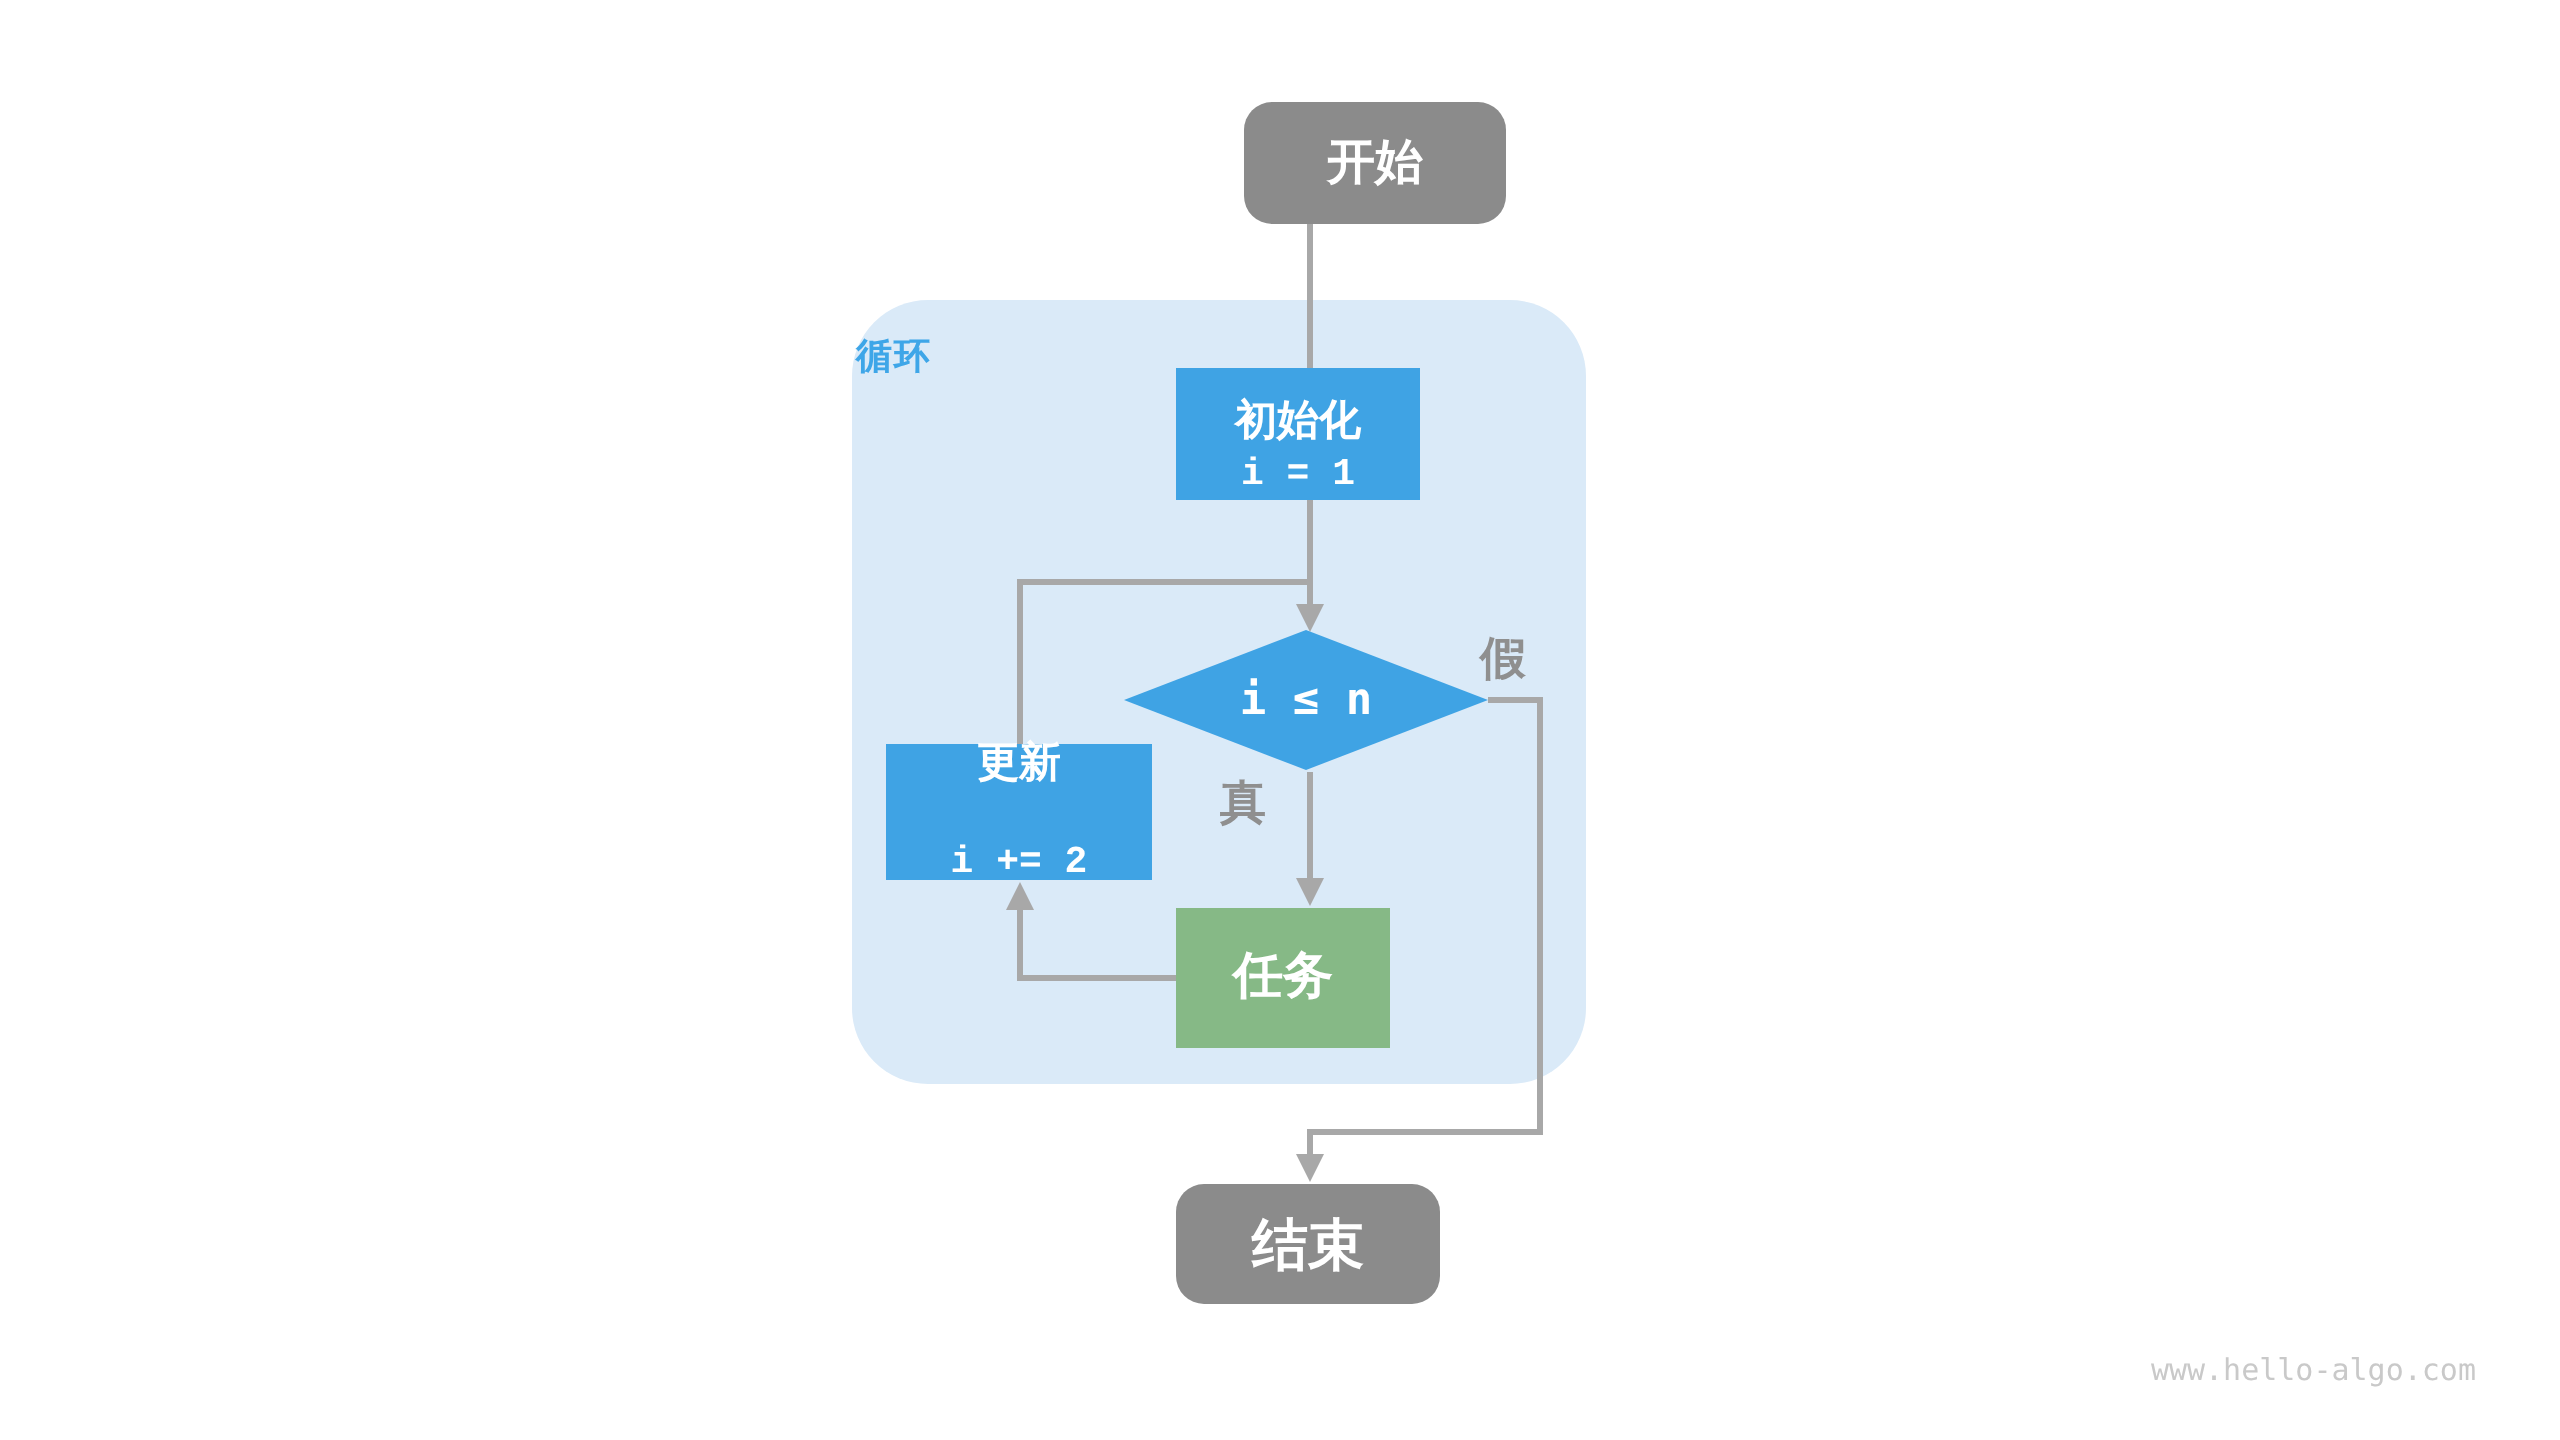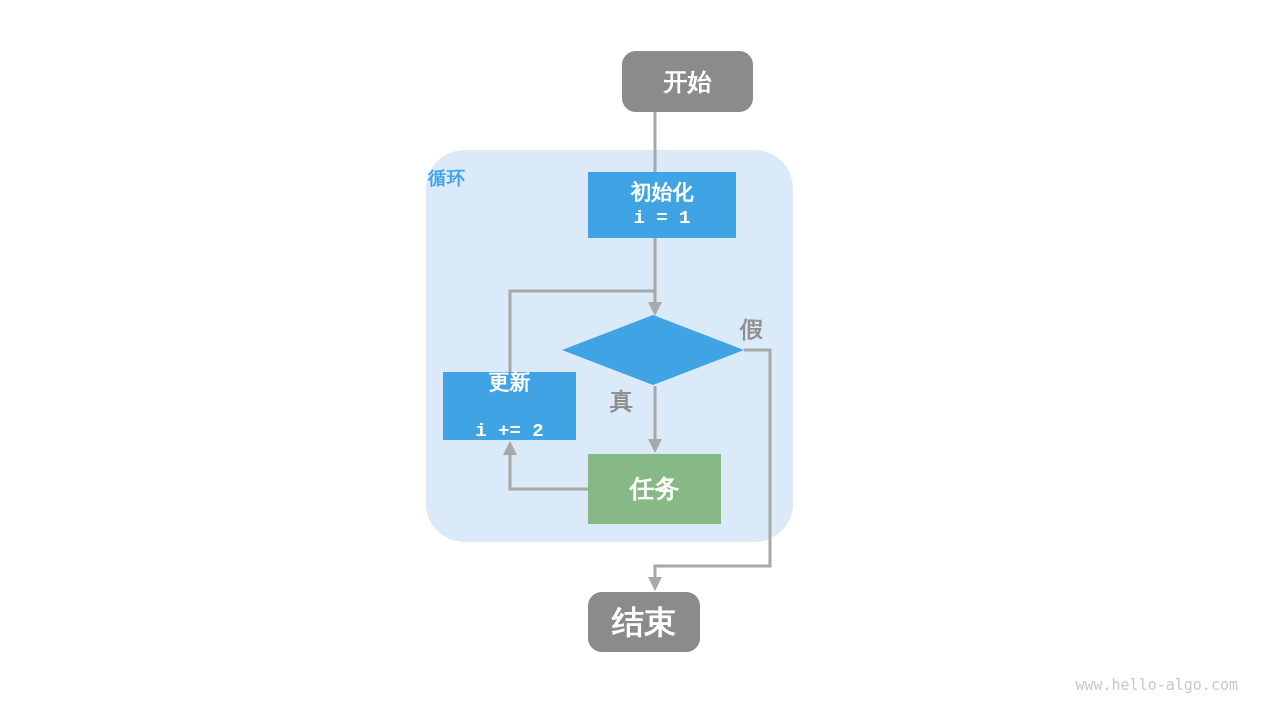--- a/index.html
+++ b/index.html
@@ -25,24 +25,24 @@
   .arrowhead { fill: var(--line); stroke: none; }
   .diamond-shape { fill: var(--node-blue); stroke: none; }
 
   
   .node {
     position: absolute; display: flex; flex-direction: column;
     align-items: center; justify-content: center;
     color: #ffffff; text-align: center; line-height: 1.25;
   }
   .node-start { left: 590px; top: 51px;  width: 131px; height: 61px; background: var(--node-gray); border-radius: 14px; font-size: 24px; font-weight: 600; margin-left: 32px; }
-  .node-end   { left: 588px; top: 592px; width: 112px; height: 60px; background: var(--node-gray); border-radius: 14px; font-size: 32px; font-weight: 600; }
-  .node-init   { left: 588px; top: 172px; width: 148px; height: 66px; background: var(--node-blue); }
+  .node-end   { left: 588px; top: 592px; width: 132px; height: 60px; background: var(--node-gray); border-radius: 14px; font-size: 28px; font-weight: 600; }
+  .node-init   { left: 588px; top: 184px; width: 122px; height: 66px; background: var(--node-blue); justify-content: flex-end; }
   .node-update { left: 443px; top: 372px; width: 133px; height: 68px; background: var(--node-blue); gap: 23px; }
-  .node-task   { left: 588px; top: 454px; width: 133px; height: 70px; background: var(--node-green); font-size: 25px; font-weight: 600; }
+  .node-task   { left: 588px; top: 454px; width: 107px; height: 70px; background: var(--node-green); font-size: 25px; font-weight: 600; }
   .node-label { font-size: 21px; font-weight: 600; }
   .node-code  { font-family: Liberation Mono, monospace; font-size: 19px; font-weight: bold; margin-top: 2px; }
 
   .diamond-text {
     position: absolute; left: 562px; top: 315px; width: 182px; height: 70px;
     display: flex; align-items: center; justify-content: center;
     color: #ffffff; font-family: "DejaVu Sans Mono", monospace;
     font-size: 22px; font-weight: bold;
   }
 
@@ -89,20 +89,21 @@
 
   <div class="node node-start">
     <span>开始</span>
   </div>
 
   <div class="node node-init">
     <span class="node-label">初始化</span>
     <span class="node-code">i = 1</span>
   </div>
 
+  <div class="diamond-text">i ≤ n</div>
 
   <div class="node node-update">
     <span class="node-label">更新</span>
     <span class="node-code">i += 2</span>
   </div>
 
   <div class="node node-task">
     <span>任务</span>
   </div>
 

